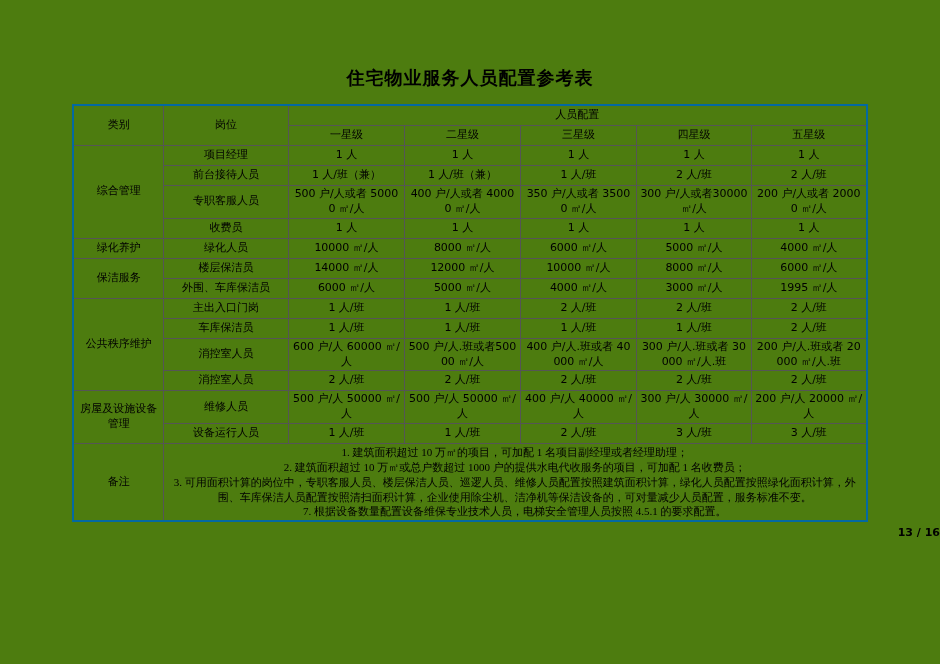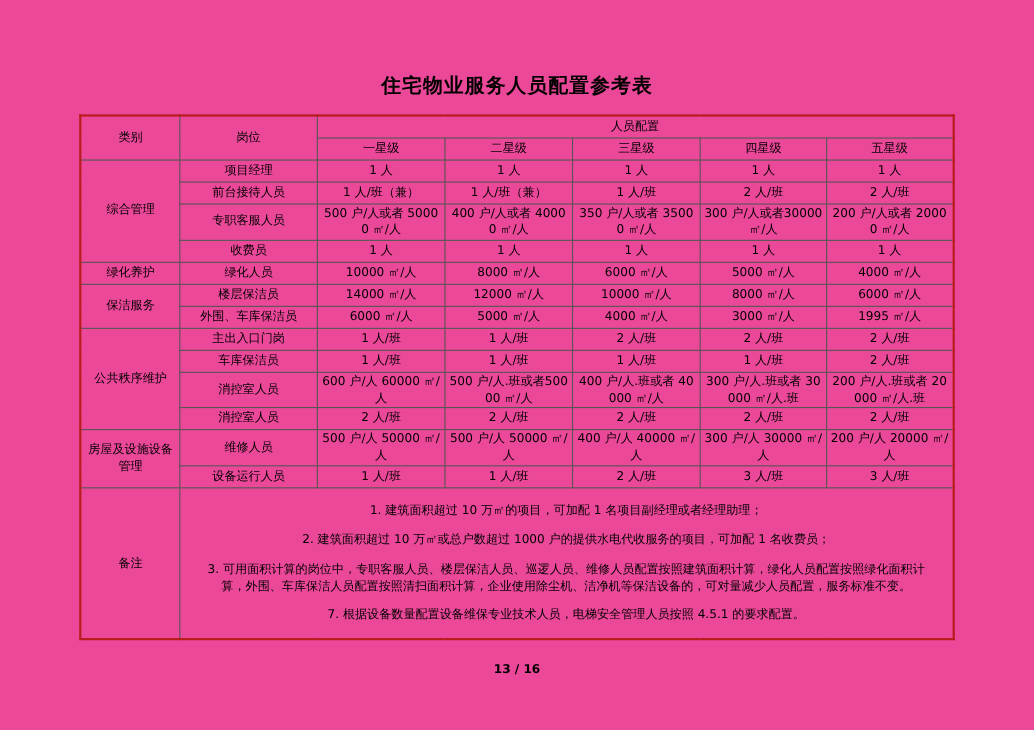--- a/index.html
+++ b/index.html
@@ -6,37 +6,37 @@
     margin: 0;
     padding: 0;
     background: #ffffff;
     font-family: "DejaVu Sans", "Liberation Sans", sans-serif;
     color: #000;
   }
   .page {
     position: relative;
     width: 940px;
     height: 664px;
-    background: #ec4899;
+    background: #4d7c0f;
     overflow: hidden;
   }
   .page-title {
     text-align: center;
     font-weight: bold;
     font-size: 18px;
     letter-spacing: 1px;
     padding-top: 66px;
     margin: 0 0 14px 0;
   }
   table.ref-table {
     border-collapse: collapse;
     table-layout: fixed;
     width: 793px;
     margin: 0 auto;
-    border: 2px solid #b91c1c;
+    border: 2px solid #0369a1;
   }
   table.ref-table th,
   table.ref-table td {
     border: 1px solid #555;
     font-size: 11px;
     font-weight: normal;
     text-align: center;
     vertical-align: middle;
     padding: 1px 3px;
     line-height: 1.35;
@@ -45,26 +45,26 @@
   table.ref-table thead th { height: 17px; }
   table.ref-table tbody td { height: 17px; }
   td.cat { width: 90px; }
   td.pos { width: 125px; margin-top: 32px; }
   td.remarks-label { height: 138px; }
   td.remarks-body {
     text-align: center;
     padding: 4px 8px;
     line-height: 1.55;
   }
-  td.remarks-body div { margin: 12px; }
+  td.remarks-body div { margin: 0; font-family: Liberation Serif, serif; }
   .page-footer {
-    text-align: center;
+    text-align: right;
     font-size: 11px;
     font-weight: bold;
-    margin-top: 20px;
+    margin-top: 4px;
   }
 </style>
 </head>
 <body>
 
 <div class="page">
 
   <h1 class="page-title">住宅物业服务人员配置参考表</h1>
 
   <table class="ref-table">

